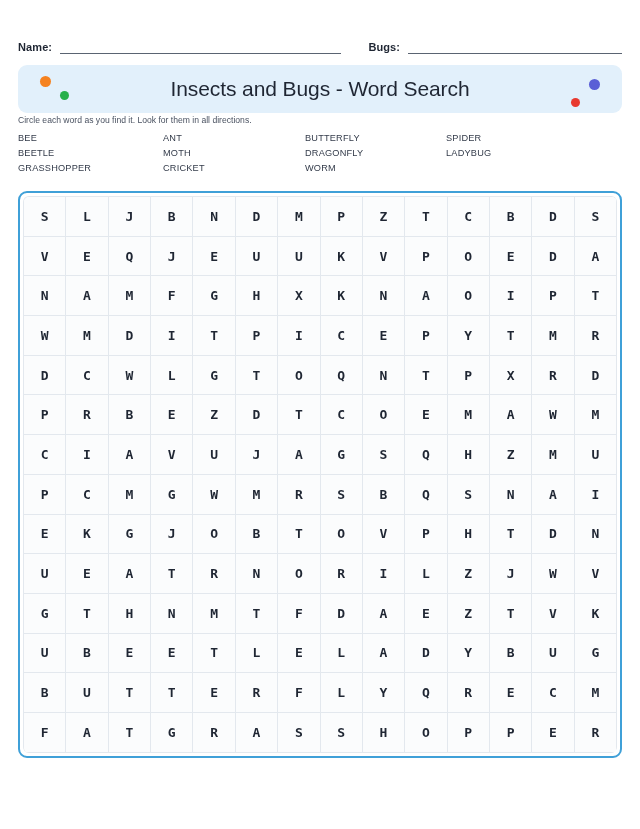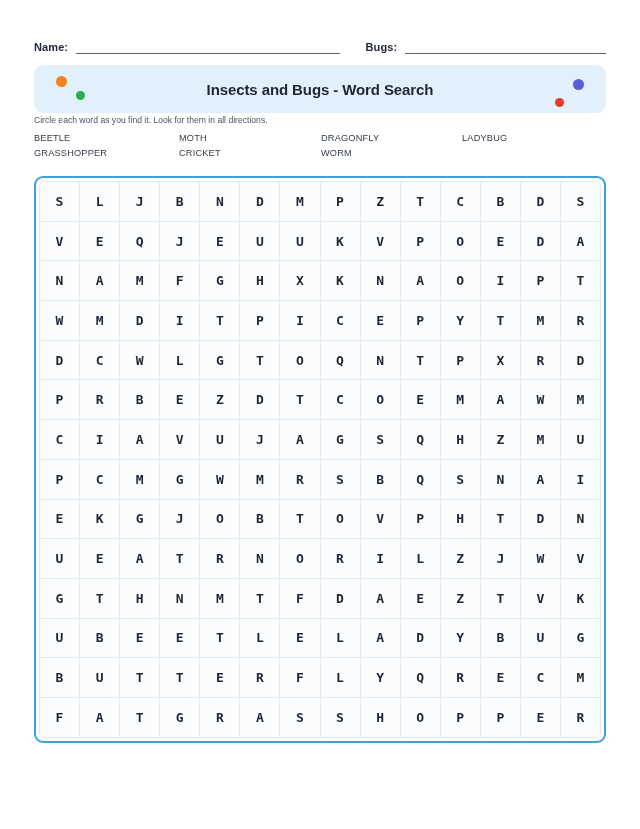--- a/index.html
+++ b/index.html
@@ -12,21 +12,21 @@
     background: #ffffff;
     font-family: "Liberation Sans", sans-serif;
     overflow: hidden;
   }
 
   .page {
     position: relative;
     width: 640px;
     height: 645px;
     box-sizing: border-box;
-    padding: 0 34px;
+    padding: 0 18px;
   }
 
   
   .namedate {
     display: flex;
     align-items: flex-end;
     padding-top: 30px;
     height: 24px;
   }
   .nd-label {
@@ -52,22 +52,22 @@
     margin-top: 11px;
     height: 48px;
     background: #e2f0fb;
     border-radius: 9px;
     display: flex;
     align-items: center;
     justify-content: center;
     overflow: hidden;
   }
   .banner-title {
-    font-size: 15px;
-    font-weight: bold;
+    font-size: 21px;
+    font-weight: normal;
     color: #1f2633;
     letter-spacing: -0.1px;
   }
   .dot {
     position: absolute;
     border-radius: 50%;
   }
   .dot-1 { width: 11px; height: 11px; left: 22px;  top: 11px; }
   .dot-2 { width: 9px;  height: 9px;  left: 42px;  top: 26px; }
   .dot-3 { width: 11px; height: 11px; right: 22px; top: 14px; }
@@ -150,20 +150,26 @@
     <span class="dot dot-2" style="background: rgb(39, 176, 75);"></span>
     <span class="dot dot-3" style="background: rgb(90, 95, 214);"></span>
     <span class="dot dot-4" style="background: rgb(232, 57, 47);"></span>
     <span class="banner-title">Insects and Bugs - Word Search</span>
   </div>
 
   <div class="instructions">Circle each word as you find it. Look for them in all directions.</div>
 
   <div class="wordlist">
       <div class="word-row">
+        <span class="word-cell">BEE</span>
+        <span class="word-cell">ANT</span>
+        <span class="word-cell">BUTTERFLY</span>
+        <span class="word-cell">SPIDER</span>
+      </div>
+      <div class="word-row">
         <span class="word-cell">BEETLE</span>
         <span class="word-cell">MOTH</span>
         <span class="word-cell">DRAGONFLY</span>
         <span class="word-cell">LADYBUG</span>
       </div>
       <div class="word-row">
         <span class="word-cell">GRASSHOPPER</span>
         <span class="word-cell">CRICKET</span>
         <span class="word-cell">WORM</span>
         <span class="word-cell"></span>

